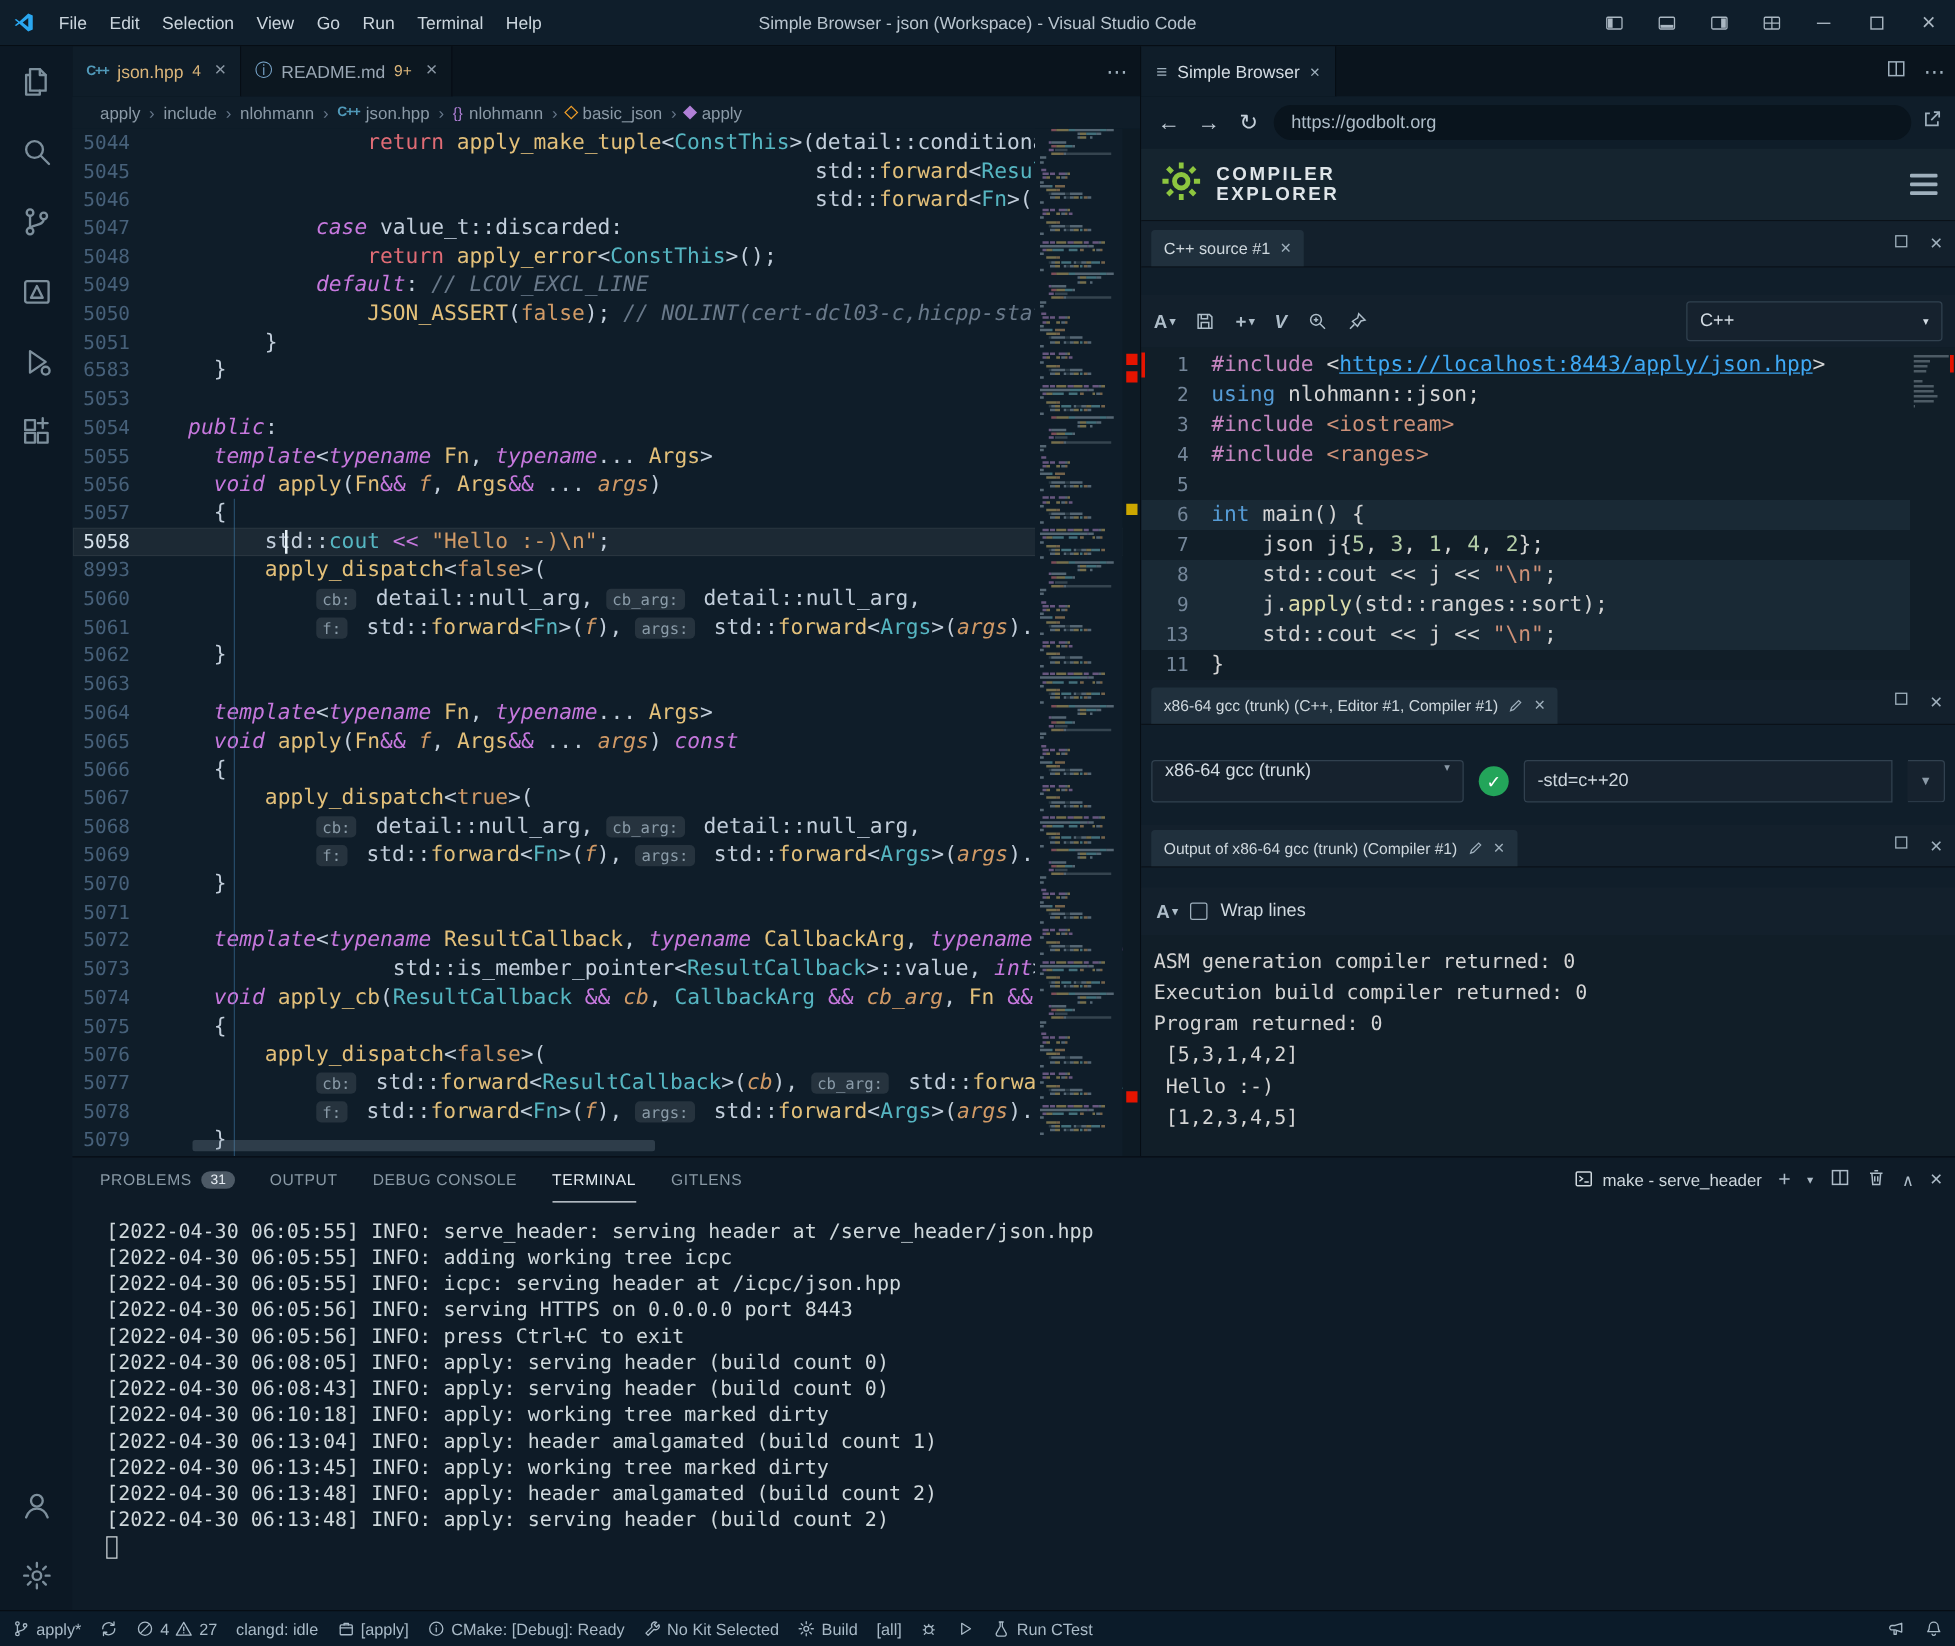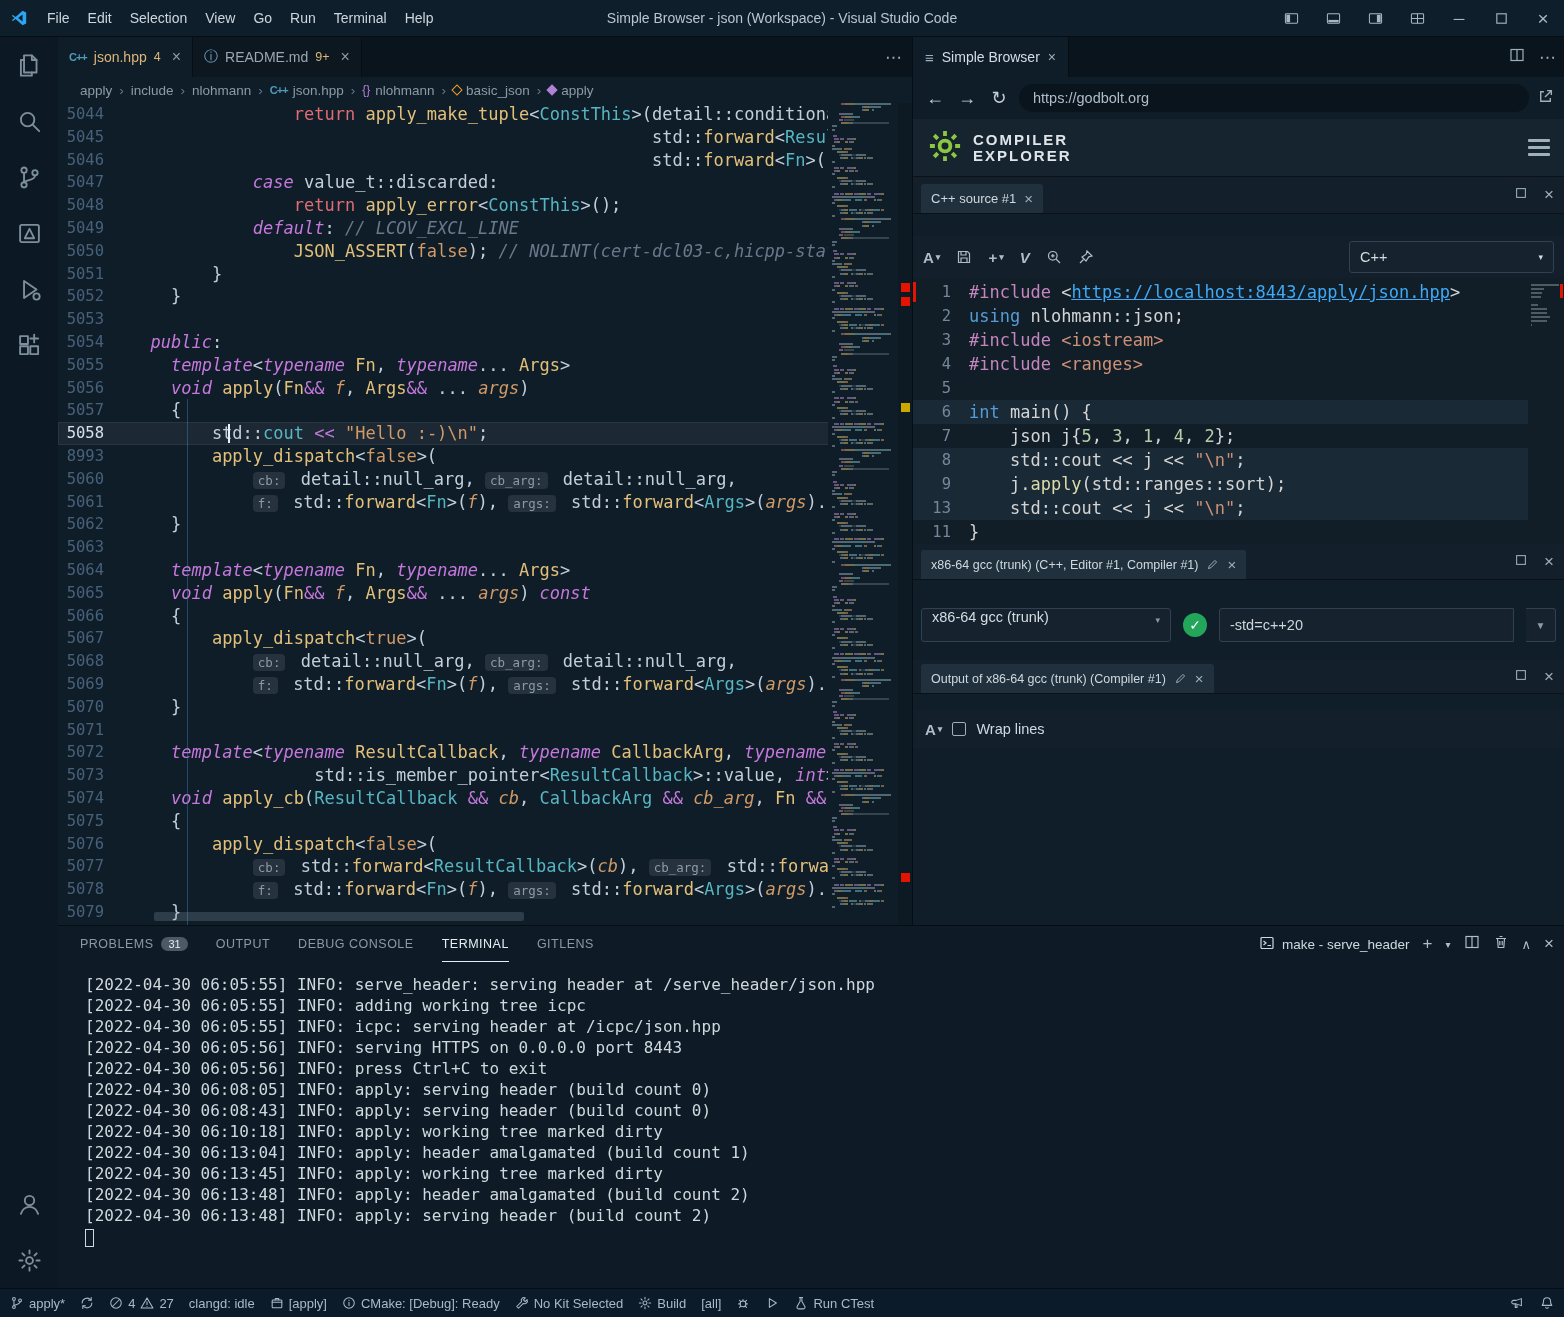--- a/index.html
+++ b/index.html
@@ -119,21 +119,21 @@
   .gb-mm { position:absolute; right:0; top:0; width:36px; height:100%; background:#111e28; }
   .gb-mm-bar { position:absolute; left:3px; height:2px; background:rgba(190,205,215,0.35); }
   .gb-mm-err { position:absolute; right:1px; top:6px; width:3px; height:14px; background:#e51400; }
 
   .tok-dir{color:#c586c0} .tok-kwb{color:#569cd6} .tok-inc{color:#ce9178}
   .tok-lnk{color:#3fa9f5;text-decoration:underline} .tok-gnum{color:#b5cea8}
   .tok-gstr{color:#ce9178} .tok-fnb{color:#dcdcaa} .tok-gp{color:#d4d4d4}
 
   .compiler-row { height:42px; display:flex; align-items:center; gap:12px; padding:0 8px; background:#101e2a; flex:none; }
   .comp-select { width:250px; height:34px; background:#16222e; border:1px solid #31414f; border-radius:3px;
-                 display:flex; align-items:flex-end; padding:16px 10px; font-size:14.5px; color:#d4dde4; }
+                 display:flex; align-items:flex-start; padding:0 10px; font-size:14.5px; color:#d4dde4; }
   .comp-select .tb-caret { margin-left:auto; color:#8b9aa7; }
   .check-circle { width:24px; height:24px; border-radius:50%; background:#23a55a; color:#fff; display:flex;
                   align-items:center; justify-content:center; font-size:14px; flex:none; }
   .options-input { flex:1; height:34px; background:#16222e; border:1px solid #31414f; border-radius:3px 0 0 3px;
                    display:flex; align-items:center; padding:0 10px; font-size:14.5px; color:#cdd6dd; }
   .options-caret { width:30px; height:34px; background:#16222e; border:1px solid #31414f; border-left:none;
                    border-radius:0 3px 3px 0; display:flex; align-items:center; justify-content:center; color:#8b9aa7; font-size:10px; }
 
   .out-toolbar { height:38px; background:#13202c; display:flex; align-items:center; gap:10px; padding:0 12px; flex:none; }
   .wrap-box { width:14px; height:14px; border:1.5px solid #9fb0bd; border-radius:2px; }
@@ -335,21 +335,21 @@
     <div class="code-area">
       <div id="code-lines">
           <div class="code-row"><span class="code-gutter">5044</span><span class="code-text"><span class="tok-p">                </span><span class="tok-r">return</span><span class="tok-p"> </span><span class="tok-f">apply_make_tuple</span><span class="tok-p">&lt;</span><span class="tok-t">ConstThis</span><span class="tok-p">&gt;(detail::conditional_static_cast&lt;</span></span></div>
           <div class="code-row"><span class="code-gutter">5045</span><span class="code-text"><span class="tok-p">                                                   </span><span class="tok-p">std::</span><span class="tok-f">forward</span><span class="tok-p">&lt;</span><span class="tok-t">ResultCallback</span></span></div>
           <div class="code-row"><span class="code-gutter">5046</span><span class="code-text"><span class="tok-p">                                                   </span><span class="tok-p">std::</span><span class="tok-f">forward</span><span class="tok-p">&lt;</span><span class="tok-t">Fn</span><span class="tok-p">&gt;(</span><span class="tok-a">f</span><span class="tok-p">));</span></span></div>
           <div class="code-row"><span class="code-gutter">5047</span><span class="code-text"><span class="tok-p">            </span><span class="tok-k">case</span><span class="tok-p"> value_t::discarded:</span></span></div>
           <div class="code-row"><span class="code-gutter">5048</span><span class="code-text"><span class="tok-p">                </span><span class="tok-r">return</span><span class="tok-p"> </span><span class="tok-f">apply_error</span><span class="tok-p">&lt;</span><span class="tok-t">ConstThis</span><span class="tok-p">&gt;();</span></span></div>
           <div class="code-row"><span class="code-gutter">5049</span><span class="code-text"><span class="tok-p">            </span><span class="tok-k">default</span><span class="tok-p">: </span><span class="tok-c">// LCOV_EXCL_LINE</span></span></div>
           <div class="code-row"><span class="code-gutter">5050</span><span class="code-text"><span class="tok-p">                </span><span class="tok-f">JSON_ASSERT</span><span class="tok-p">(</span><span class="tok-n">false</span><span class="tok-p">); </span><span class="tok-c">// NOLINT(cert-dcl03-c,hicpp-static-assert,misc-static-assert)</span></span></div>
           <div class="code-row"><span class="code-gutter">5051</span><span class="code-text"><span class="tok-p">        }</span></span></div>
-          <div class="code-row"><span class="code-gutter">5052</span><span class="code-text"><span class="tok-p">    }</span></span></div>
+          <div class="code-row"><span class="code-gutter">6583</span><span class="code-text"><span class="tok-p">    }</span></span></div>
           <div class="code-row"><span class="code-gutter">5053</span><span class="code-text"></span></div>
           <div class="code-row"><span class="code-gutter">5054</span><span class="code-text"><span class="tok-p">  </span><span class="tok-k">public</span><span class="tok-p">:</span></span></div>
           <div class="code-row"><span class="code-gutter">5055</span><span class="code-text"><span class="tok-p">    </span><span class="tok-k">template</span><span class="tok-p">&lt;</span><span class="tok-k">typename</span><span class="tok-p"> </span><span class="tok-f">Fn</span><span class="tok-p">, </span><span class="tok-k">typename</span><span class="tok-p">... </span><span class="tok-f">Args</span><span class="tok-p">&gt;</span></span></div>
           <div class="code-row"><span class="code-gutter">5056</span><span class="code-text"><span class="tok-p">    </span><span class="tok-k">void</span><span class="tok-p"> </span><span class="tok-f">apply</span><span class="tok-p">(</span><span class="tok-f">Fn</span><span class="tok-o">&amp;&amp;</span><span class="tok-p"> </span><span class="tok-a">f</span><span class="tok-p">, </span><span class="tok-f">Args</span><span class="tok-o">&amp;&amp;</span><span class="tok-p"> ... </span><span class="tok-a">args</span><span class="tok-p">)</span></span></div>
           <div class="code-row"><span class="code-gutter">5057</span><span class="code-text"><span class="tok-p">    {</span></span></div>
           <div class="code-row cur-line"><span class="code-gutter">5058</span><span class="code-text"><span class="tok-p">        std::</span><span class="tok-m">cout</span><span class="tok-p"> </span><span class="tok-o">&lt;&lt;</span><span class="tok-p"> </span><span class="tok-s">"Hello :-)\n"</span><span class="tok-p">;</span></span><span class="cursor-caret" style="left: 169.84px;"></span></div>
           <div class="code-row"><span class="code-gutter">8993</span><span class="code-text"><span class="tok-p">        </span><span class="tok-f">apply_dispatch</span><span class="tok-p">&lt;</span><span class="tok-n">false</span><span class="tok-p">&gt;(</span></span></div>
           <div class="code-row"><span class="code-gutter">5060</span><span class="code-text"><span class="tok-p">            </span><span class="tok-h">cb:</span><span class="tok-p"> detail::null_arg, </span><span class="tok-h">cb_arg:</span><span class="tok-p"> detail::null_arg,</span></span></div>
           <div class="code-row"><span class="code-gutter">5061</span><span class="code-text"><span class="tok-p">            </span><span class="tok-h">f:</span><span class="tok-p"> std::</span><span class="tok-f">forward</span><span class="tok-p">&lt;</span><span class="tok-t">Fn</span><span class="tok-p">&gt;(</span><span class="tok-a">f</span><span class="tok-p">), </span><span class="tok-h">args:</span><span class="tok-p"> std::</span><span class="tok-f">forward</span><span class="tok-p">&lt;</span><span class="tok-t">Args</span><span class="tok-p">&gt;(</span><span class="tok-a">args</span><span class="tok-p">)...);</span></span></div>
           <div class="code-row"><span class="code-gutter">5062</span><span class="code-text"><span class="tok-p">    }</span></span></div>
@@ -1460,20 +1460,28 @@
             </svg></span>
         <span class="x">×</span>
       </div>
     </div>
     <div class="ce-spacer" style="height:16px;"></div>
     <div class="out-toolbar">
       <span class="tb-btn">A<span class="tb-caret">▾</span></span>
       <span class="wrap-box"></span>
       <span class="wrap-label">Wrap lines</span>
     </div>
+    <div class="gb-output" id="gb-output">
+        <div class="out-line">ASM generation compiler returned: 0</div>
+        <div class="out-line">Execution build compiler returned: 0</div>
+        <div class="out-line">Program returned: 0</div>
+        <div class="out-line"> [5,3,1,4,2]</div>
+        <div class="out-line"> Hello :-)</div>
+        <div class="out-line"> [1,2,3,4,5]</div>
+      </div>
   </div>
 
   <div class="bottom-panel">
     <div class="panel-tabrow">
       <div id="panel-tabs" style="display:flex;align-items:center;height:100%;">
           <div class="panel-tab">
             <span>PROBLEMS</span>
             <span class="panel-badge">31</span>
           </div>
           <div class="panel-tab">

